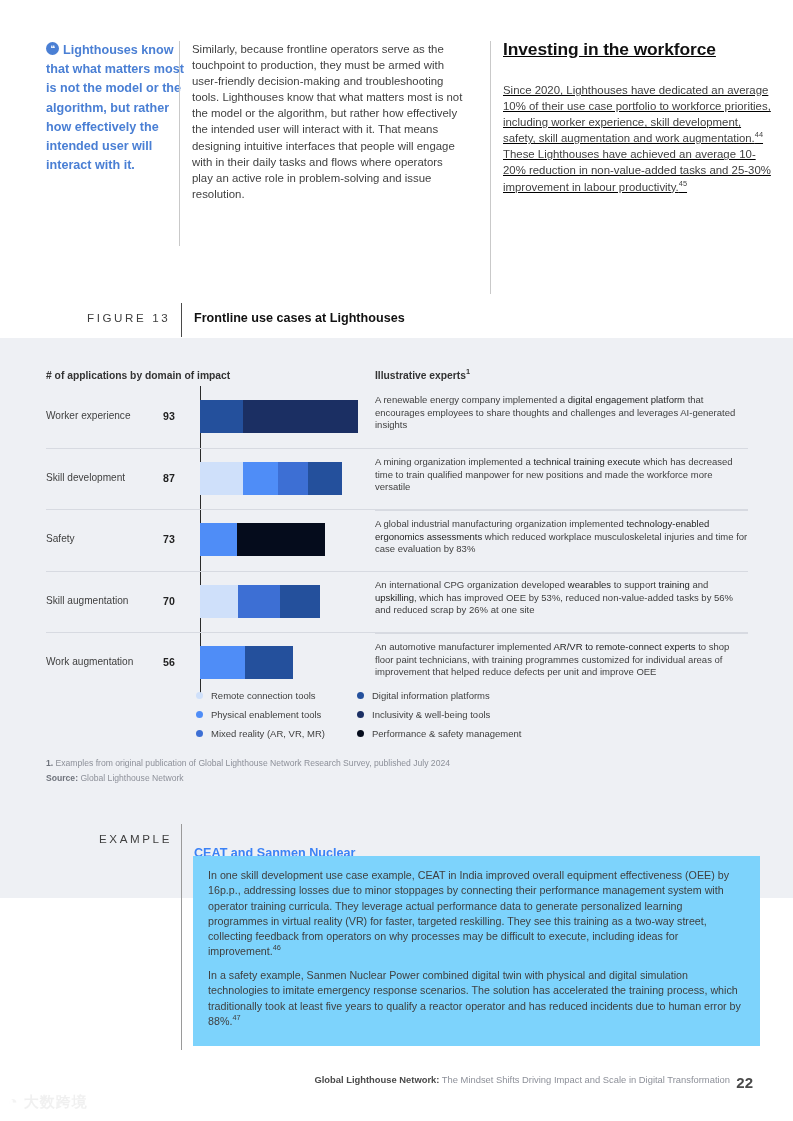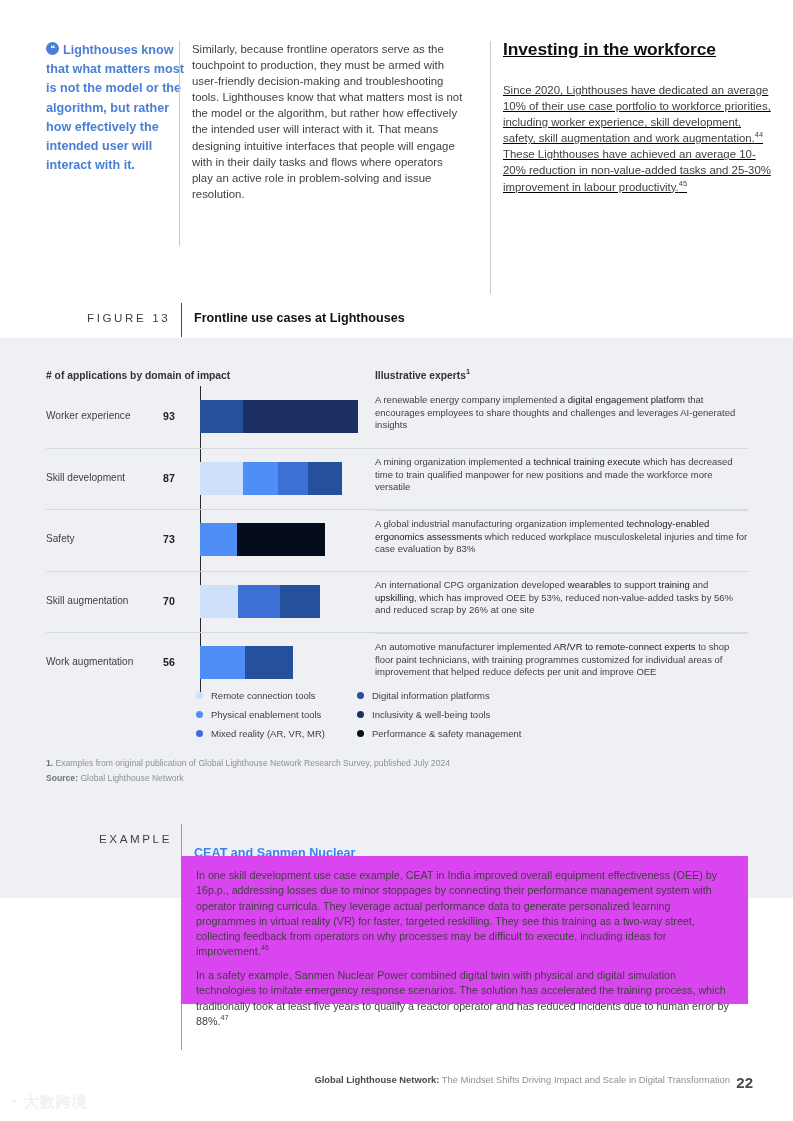--- a/index.html
+++ b/index.html
@@ -62,21 +62,21 @@
 
   .foot-note{position:absolute;left:46px;top:418px;font-size:8.6px;color:#8d9099;line-height:14px;}
   .foot-note b{color:#6f737c;font-weight:bold;}
   .foot-src{position:absolute;left:46px;top:433px;font-size:8.6px;color:#8d9099;line-height:14px;}
   .foot-src b{color:#6f737c;font-weight:bold;text-align:right;}
 
   
   .ex-label{position:absolute;left:99px;top:832px;font-size:11.6px;letter-spacing:2.6px;color:#3f3f3f;}
   .ex-divider{position:absolute;left:181px;top:824px;width:1px;height:226px;background:#9a9a9a;}
   .ex-title{position:absolute;left:194px;top:832px;font-size:12.6px;font-weight:bold;color:#3b82f6;margin-top:14px;}
-  .ex-box{position:absolute;left:181px;top:856px;width:567px;height:148px;background:#d946ef;}
+  .ex-box{position:absolute;left:193px;top:856px;width:567px;height:190px;background:#7dd3fc;}
   .ex-box p{margin:0;font-size:10.7px;line-height:15.3px;color:#3f3f3f;}
   .ex-box .p1{position:absolute;left:15px;top:12px;width:537px;}
   .ex-box .p2{position:absolute;left:15px;top:112px;width:537px;}
 
   
   .footer{position:absolute;left:0;top:1074px;width:793px;height:20px;}
   .footer-text{position:absolute;right:63px;top:0;font-size:9.4px;color:#8d9099;}
   .footer-text b{color:#4a4a4a;font-weight:bold;}
   .footer-page{position:absolute;right:40px;top:0;font-size:15px;font-weight:bold;color:#4a4a4a;}
 

